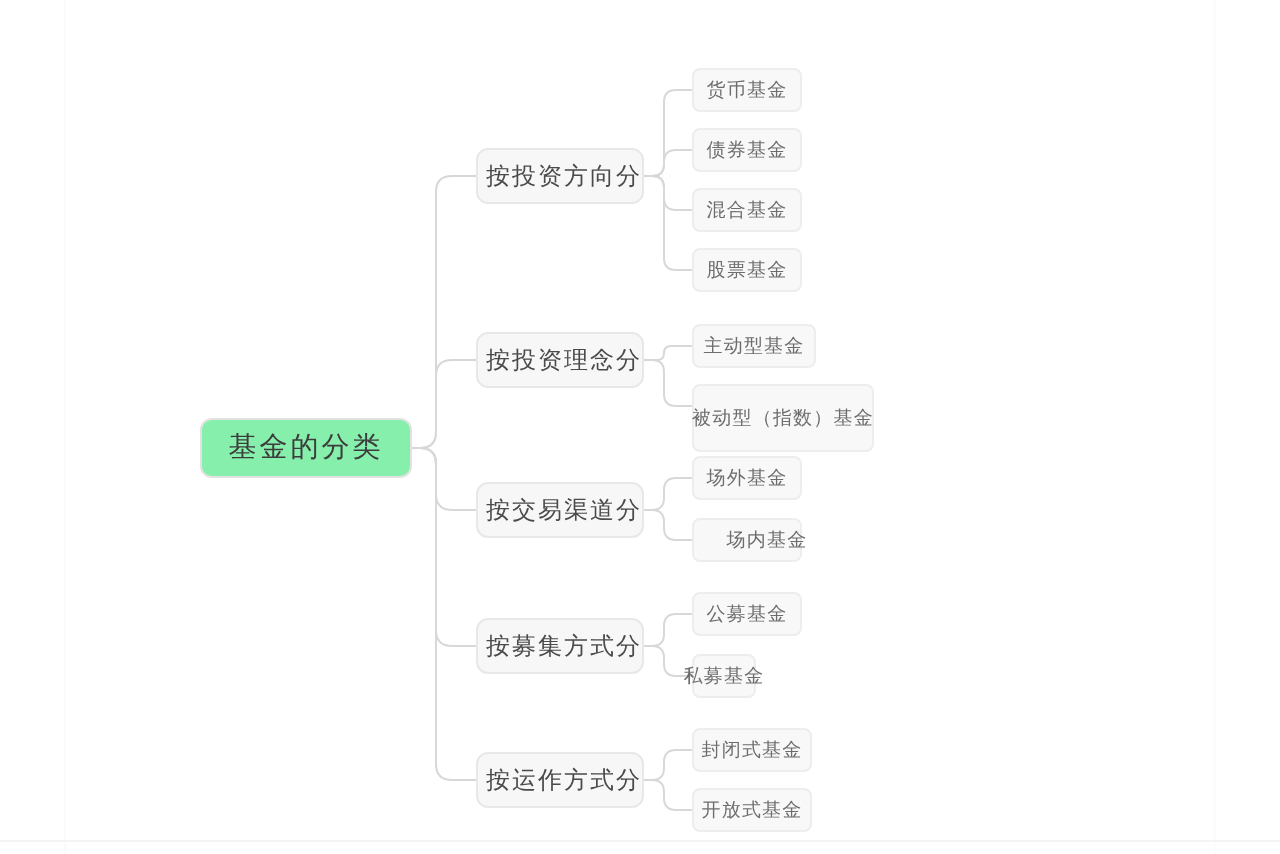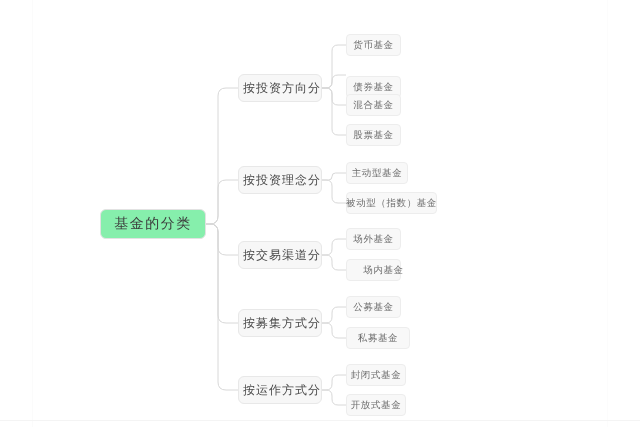--- a/index.html
+++ b/index.html
@@ -122,54 +122,54 @@
   <div id="nodes">
       <div class="node root" style="left: 100px; top: 209px; width: 106px; height: 30px;">
         <span>基金的分类</span>
       </div>
       <div class="node branch" style="left: 238px; top: 74px; width: 84px; height: 28px;">
         <span>按投资方向分</span>
       </div>
       <div class="node leaf" style="left: 346px; top: 34px; width: 55px; height: 22px;">
         <span>货币基金</span>
       </div>
-      <div class="node leaf" style="left: 346px; top: 64px; width: 55px; height: 22px; margin-top: 12px;">
+      <div class="node leaf" style="left: 346px; top: 64px; width: 55px; height: 22px;">
         <span>债券基金</span>
       </div>
       <div class="node leaf" style="left: 346px; top: 94px; width: 55px; height: 22px;">
         <span>混合基金</span>
       </div>
       <div class="node leaf" style="left: 346px; top: 124px; width: 55px; height: 22px;">
         <span>股票基金</span>
       </div>
       <div class="node branch" style="left: 238px; top: 166px; width: 84px; height: 28px; padding-left: 36px;">
         <span>按投资理念分</span>
       </div>
       <div class="node leaf" style="left: 346px; top: 162px; width: 62px; height: 22px;">
         <span>主动型基金</span>
       </div>
-      <div class="node leaf" style="left: 346px; top: 192px; width: 91px; height: 22px;">
+      <div class="node leaf" style="left: 346px; top: 192px; width: 91px; height: 34px;">
         <span>被动型（指数）基金</span>
       </div>
       <div class="node branch" style="left: 238px; top: 241px; width: 84px; height: 28px;">
         <span>按交易渠道分</span>
       </div>
       <div class="node leaf" style="left: 346px; top: 228px; width: 55px; height: 22px;">
         <span>场外基金</span>
       </div>
       <div class="node leaf" style="left: 346px; top: 259px; width: 55px; height: 22px; padding-left: 20px;">
         <span>场内基金</span>
       </div>
       <div class="node branch" style="left: 238px; top: 309px; width: 84px; height: 28px;">
         <span>按募集方式分</span>
       </div>
       <div class="node leaf" style="left: 346px; top: 296px; width: 55px; height: 22px;">
         <span>公募基金</span>
       </div>
-      <div class="node leaf" style="left: 346px; top: 327px; width: 64px; height: 22px;">
+      <div class="node leaf" style="left: 346px; top: 327px; width: 32px; height: 22px;">
         <span>私募基金</span>
       </div>
       <div class="node branch" style="left: 238px; top: 376px; width: 84px; height: 28px;">
         <span>按运作方式分</span>
       </div>
       <div class="node leaf" style="left: 346px; top: 364px; width: 60px; height: 22px;">
         <span>封闭式基金</span>
       </div>
       <div class="node leaf" style="left: 346px; top: 394px; width: 60px; height: 22px;">
         <span>开放式基金</span>

